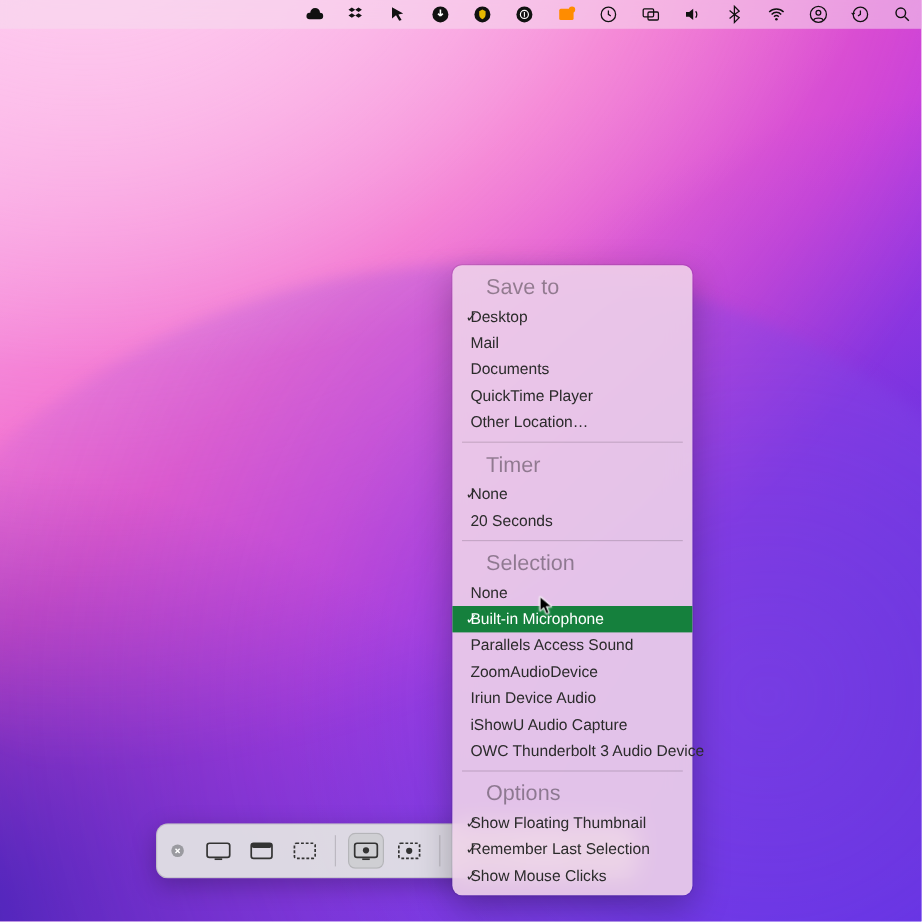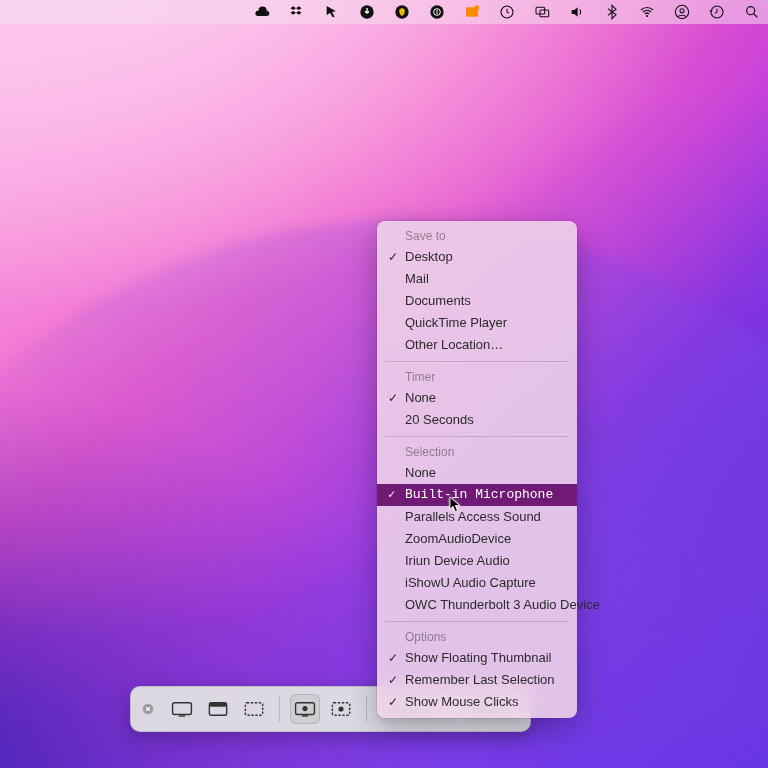--- a/index.html
+++ b/index.html
@@ -139,33 +139,32 @@
     backdrop-filter: blur(10px);
     border-radius: 8px;
     box-shadow: 0 10px 30px rgba(0,0,0,0.28), 0 0 0 1px rgba(0,0,0,0.08);
     padding: 5px 0;
     z-index: 20;
     font-size: 13px;
   }
   .menu .section-label {
     color: rgba(0,0,0,0.38);
     padding: 3px 14px 3px 28px;
-    font-size: 12px;
+    font-size: 18px;
   }
   .menu .item {
     position: relative;
-    padding: 2px 14px 2px 28px;
+    padding: 2px 14px 2px 15px;
     line-height: 18px;
     color: #2b2b2b;
     white-space: nowrap;
   }
   .menu .item.selected {
-    background: #701a75;
+    background: #15803d;
     color: #fff;
-    font-family: Liberation Mono, monospace;
   }
   .menu .check::before {
     content: "✓";
     position: absolute;
     left: 11px;
     top: 2px;
     font-size: 12px;
   }
   .menu .item.selected.check::before { color:#fff; }
   .menu .divider {

